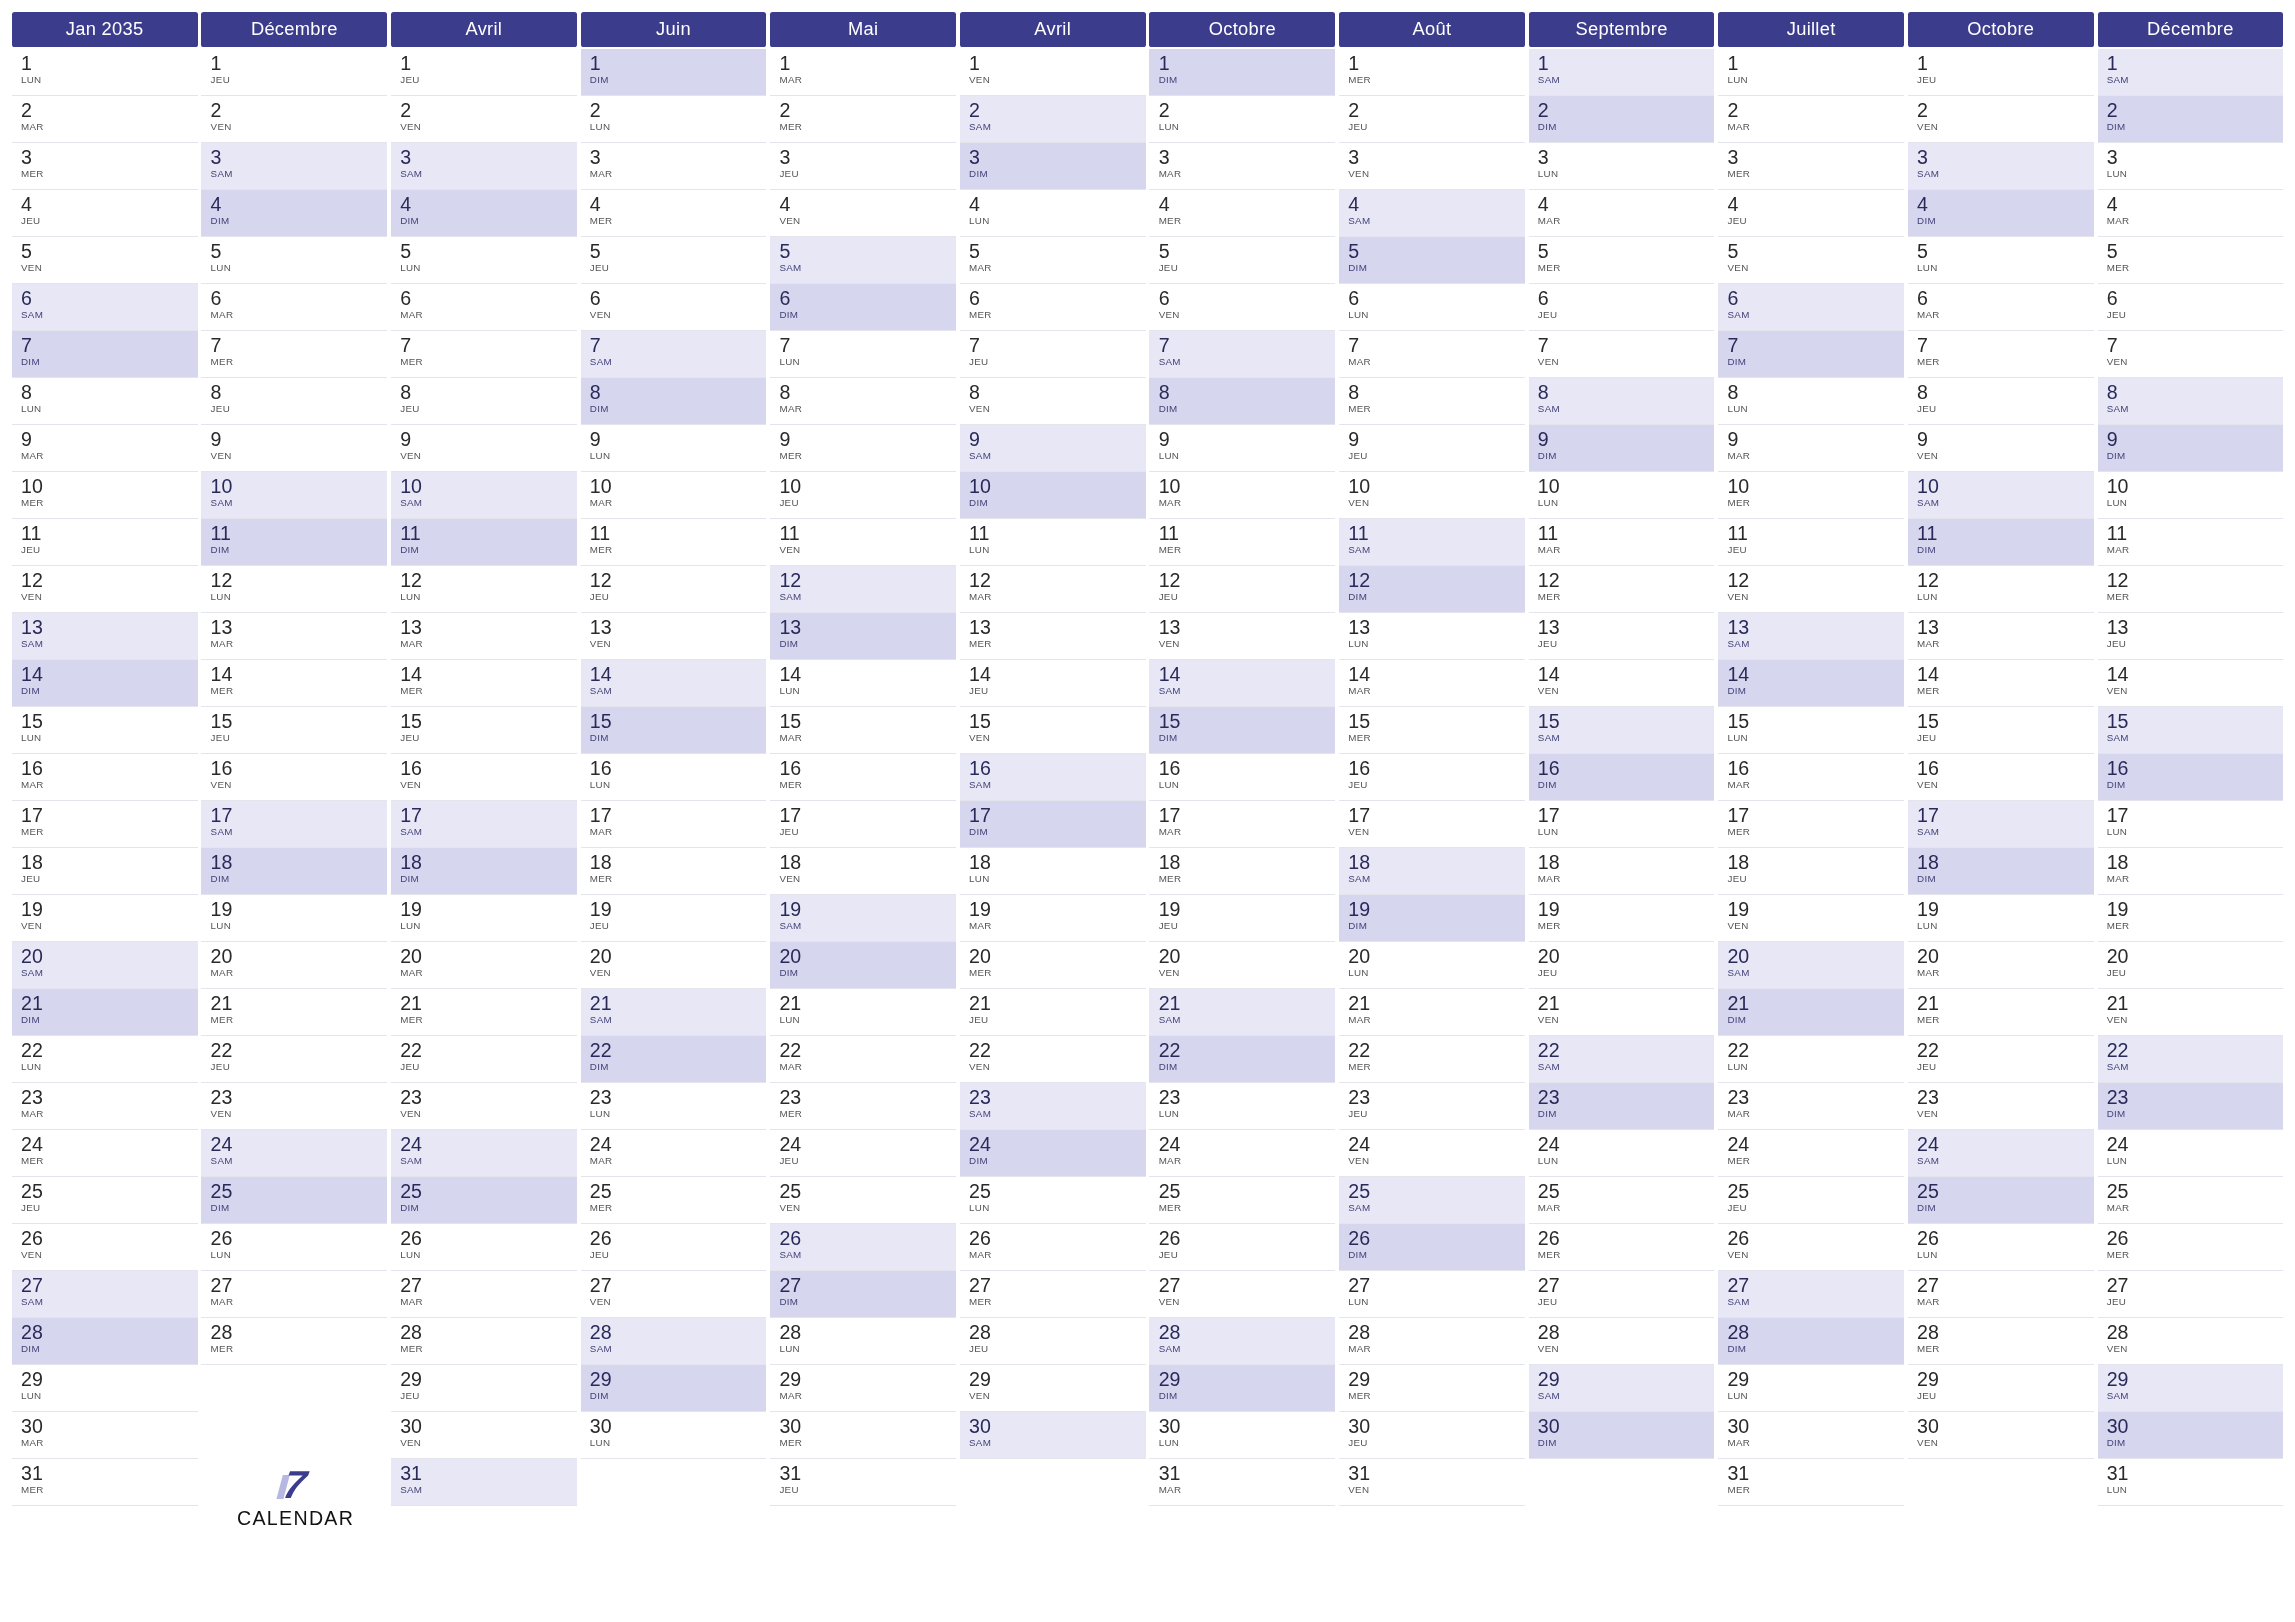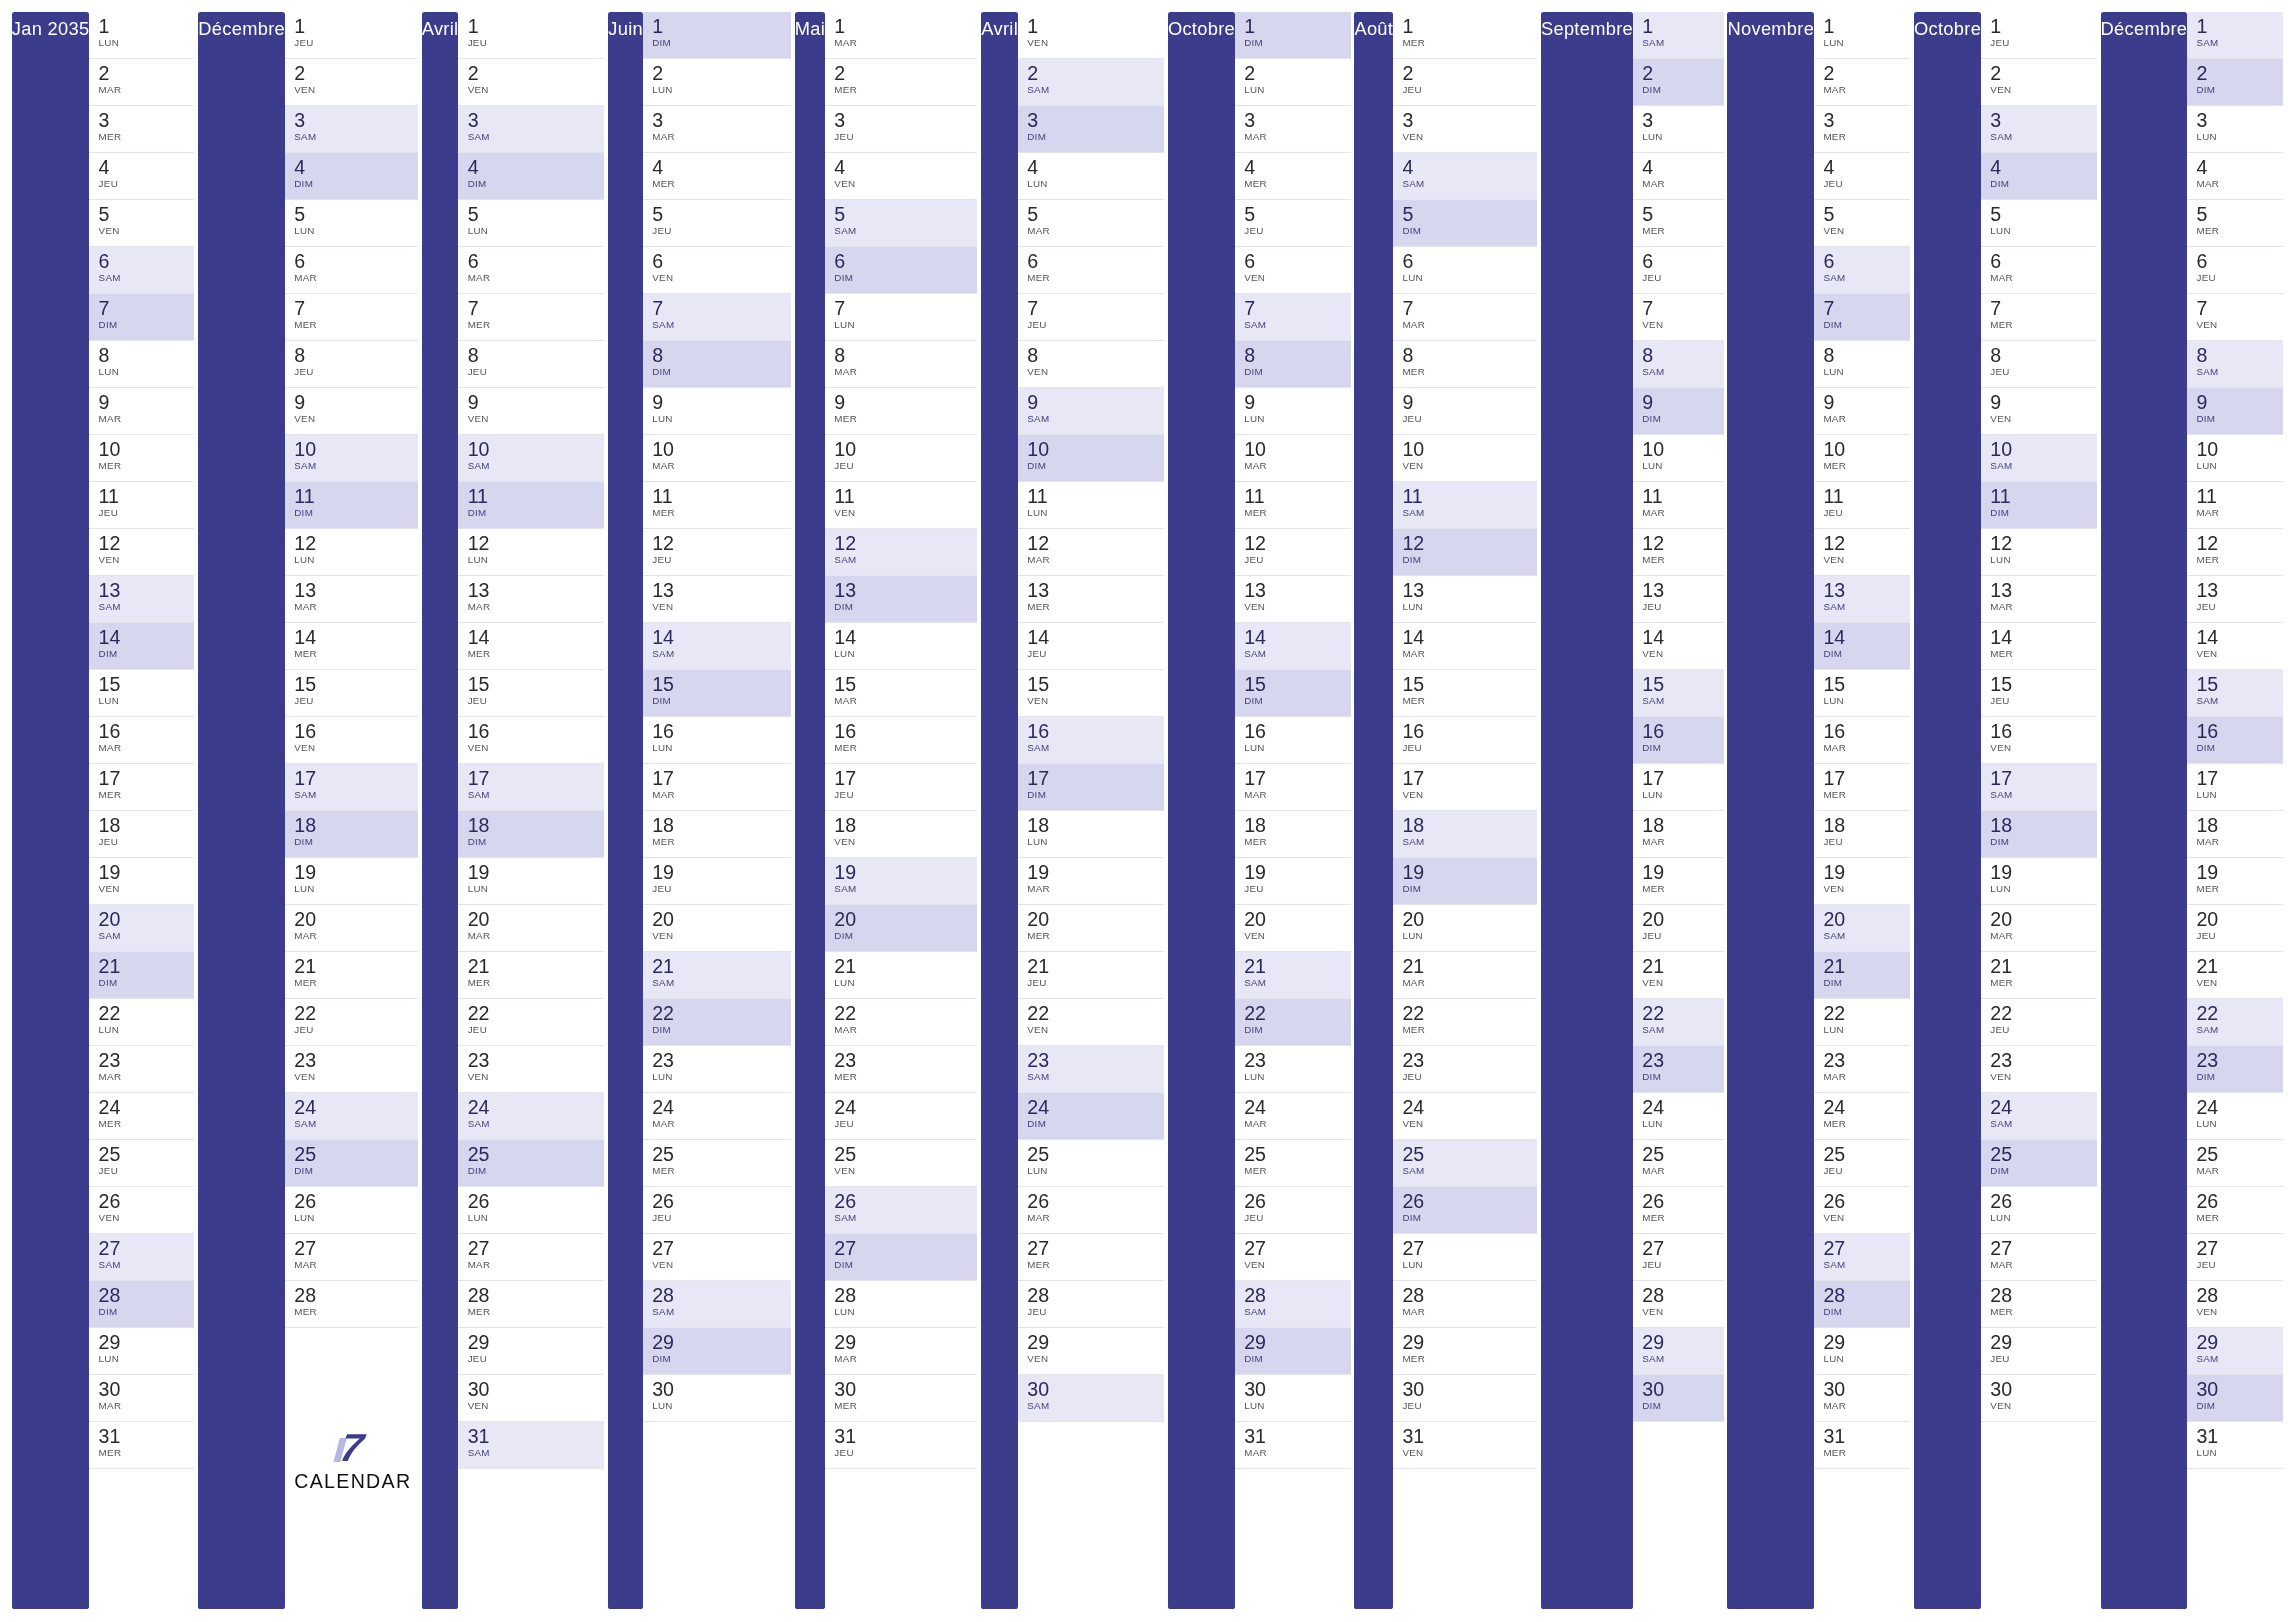--- a/index.html
+++ b/index.html
@@ -12,21 +12,21 @@
   }
   .calendar {
     display: flex;
     gap: 3.9px;
     width: 100%;
     height: 100%;
   }
   .month-col {
     flex: 1;
     display: flex;
-    flex-direction: row;
+    flex-direction: column;
   }
   .month-header {
     background: #3c3c8c;
     color: #fff;
     font-size: 18.3px;
     font-weight: 500;
     text-align: center;
     padding: 6.5px 0;
     border-radius: 2.6px;
     margin-bottom: 2.6px;
@@ -1250,21 +1250,21 @@
           <div class="day-abbr">SAM</div>
         </div>
         <div class="day-cell sun">
           <div class="day-num">30</div>
           <div class="day-abbr">DIM</div>
         </div>
         <div class="day-cell" style="border-bottom: none;"></div>
       </div>
     </div>
     <div class="month-col">
-      <div class="month-header">Novembre</div>
+      <div class="month-header">Juillet</div>
       <div class="days">
         <div class="day-cell">
           <div class="day-num">1</div>
           <div class="day-abbr">LUN</div>
         </div>
         <div class="day-cell">
           <div class="day-num">2</div>
           <div class="day-abbr">MAR</div>
         </div>
         <div class="day-cell">

